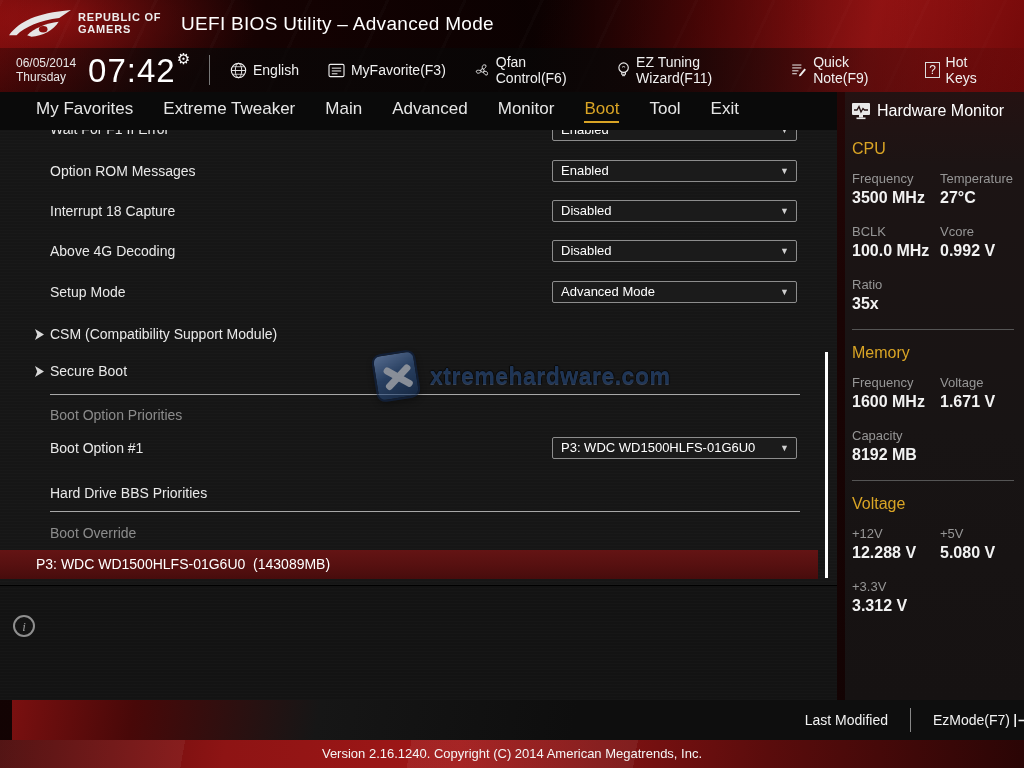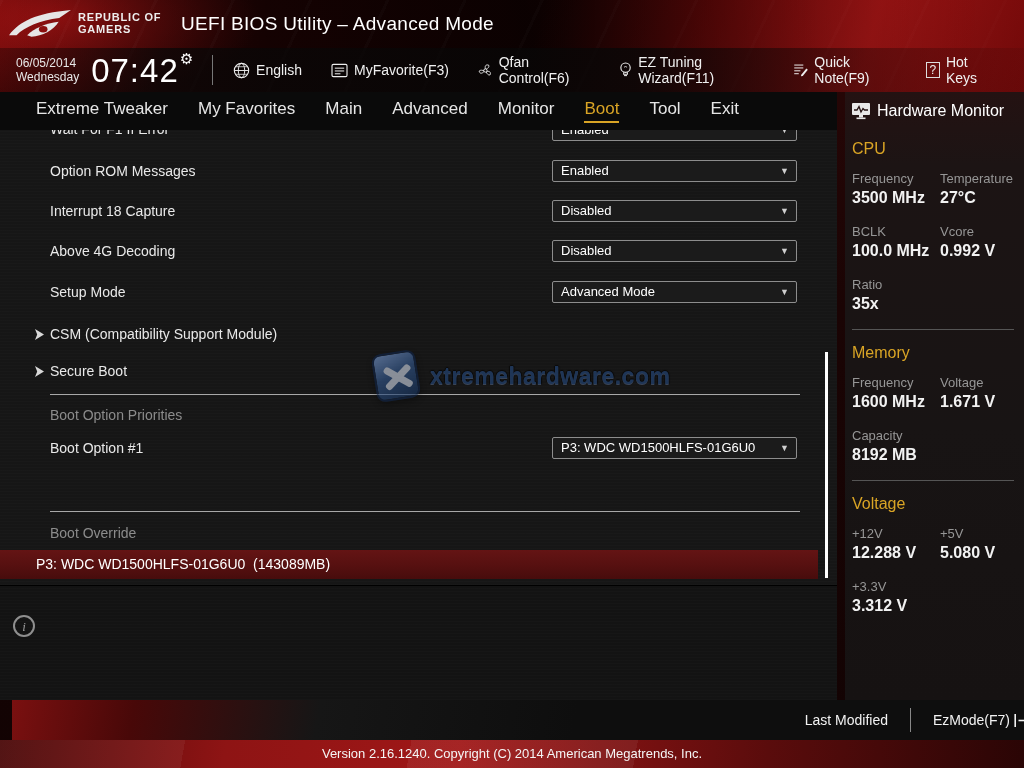--- a/index.html
+++ b/index.html
@@ -121,21 +121,21 @@
     </svg>
     <div class="brand">
       <div>REPUBLIC OF</div>
       <div>GAMERS</div>
     </div>
     <div class="bios-title">UEFI BIOS Utility – Advanced Mode</div>
 
     <div class="clockbar">
       <div class="dateblock">
         <div>06/05/2014</div>
-        <div>Wednesday</div>
+        <div>Thursday</div>
       </div>
       <div class="timeblock"><span>07:42</span><span class="gear">⚙</span></div>
       <div class="vsep"></div>
 
       <div class="qitem">
         <svg width="17" height="17" viewBox="0 0 18 18">
           <circle cx="9" cy="9" r="7.6" fill="none" stroke="#eee" stroke-width="1.2"></circle>
           <ellipse cx="9" cy="9" rx="3.4" ry="7.6" fill="none" stroke="#eee" stroke-width="1"></ellipse>
           <line x1="1.4" y1="9" x2="16.6" y2="9" stroke="#eee" stroke-width="1"></line>
           <line x1="2.4" y1="5" x2="15.6" y2="5" stroke="#eee" stroke-width=".8"></line>
@@ -187,24 +187,24 @@
 
       <div class="qitem">
         <span class="qbox">?</span>
         <span>Hot Keys</span>
       </div>
     </div>
   </div>
 
   <div class="navbar">
     <div class="tab">
+        <span>My Favorites</span>
+      </div>
+    <div class="tab">
         <span>Extreme Tweaker</span>
-      </div>
-    <div class="tab">
-        <span>My Favorites</span>
       </div>
     <div class="tab">
         <span>Main</span>
       </div>
     <div class="tab">
         <span>Advanced</span>
       </div>
     <div class="tab">
         <span>Monitor</span>
       </div>
@@ -260,20 +260,21 @@
     </div>
 
     <div class="hline" style="top:264px"></div>
     <div class="sec-title" style="top:277px">Boot Option Priorities</div>
 
     <div class="set-label" style="top:307px">Boot Option #1</div>
     <div class="dropdown" style="top:307px">
       <span>P3: WDC WD1500HLFS-01G6U0</span><span class="dd-arrow">▼</span>
     </div>
 
+    <div class="set-label" style="top:352px">Hard Drive BBS Priorities</div>
 
     <div class="hline" style="top:381px"></div>
     <div class="sec-title" style="top:395px">Boot Override</div>
 
     <div class="hilite">P3: WDC WD1500HLFS-01G6U0  (143089MB)</div>
 
     <div class="scrollthumb"></div>
 
     <div class="watermark">
       <div class="wm-tile">

